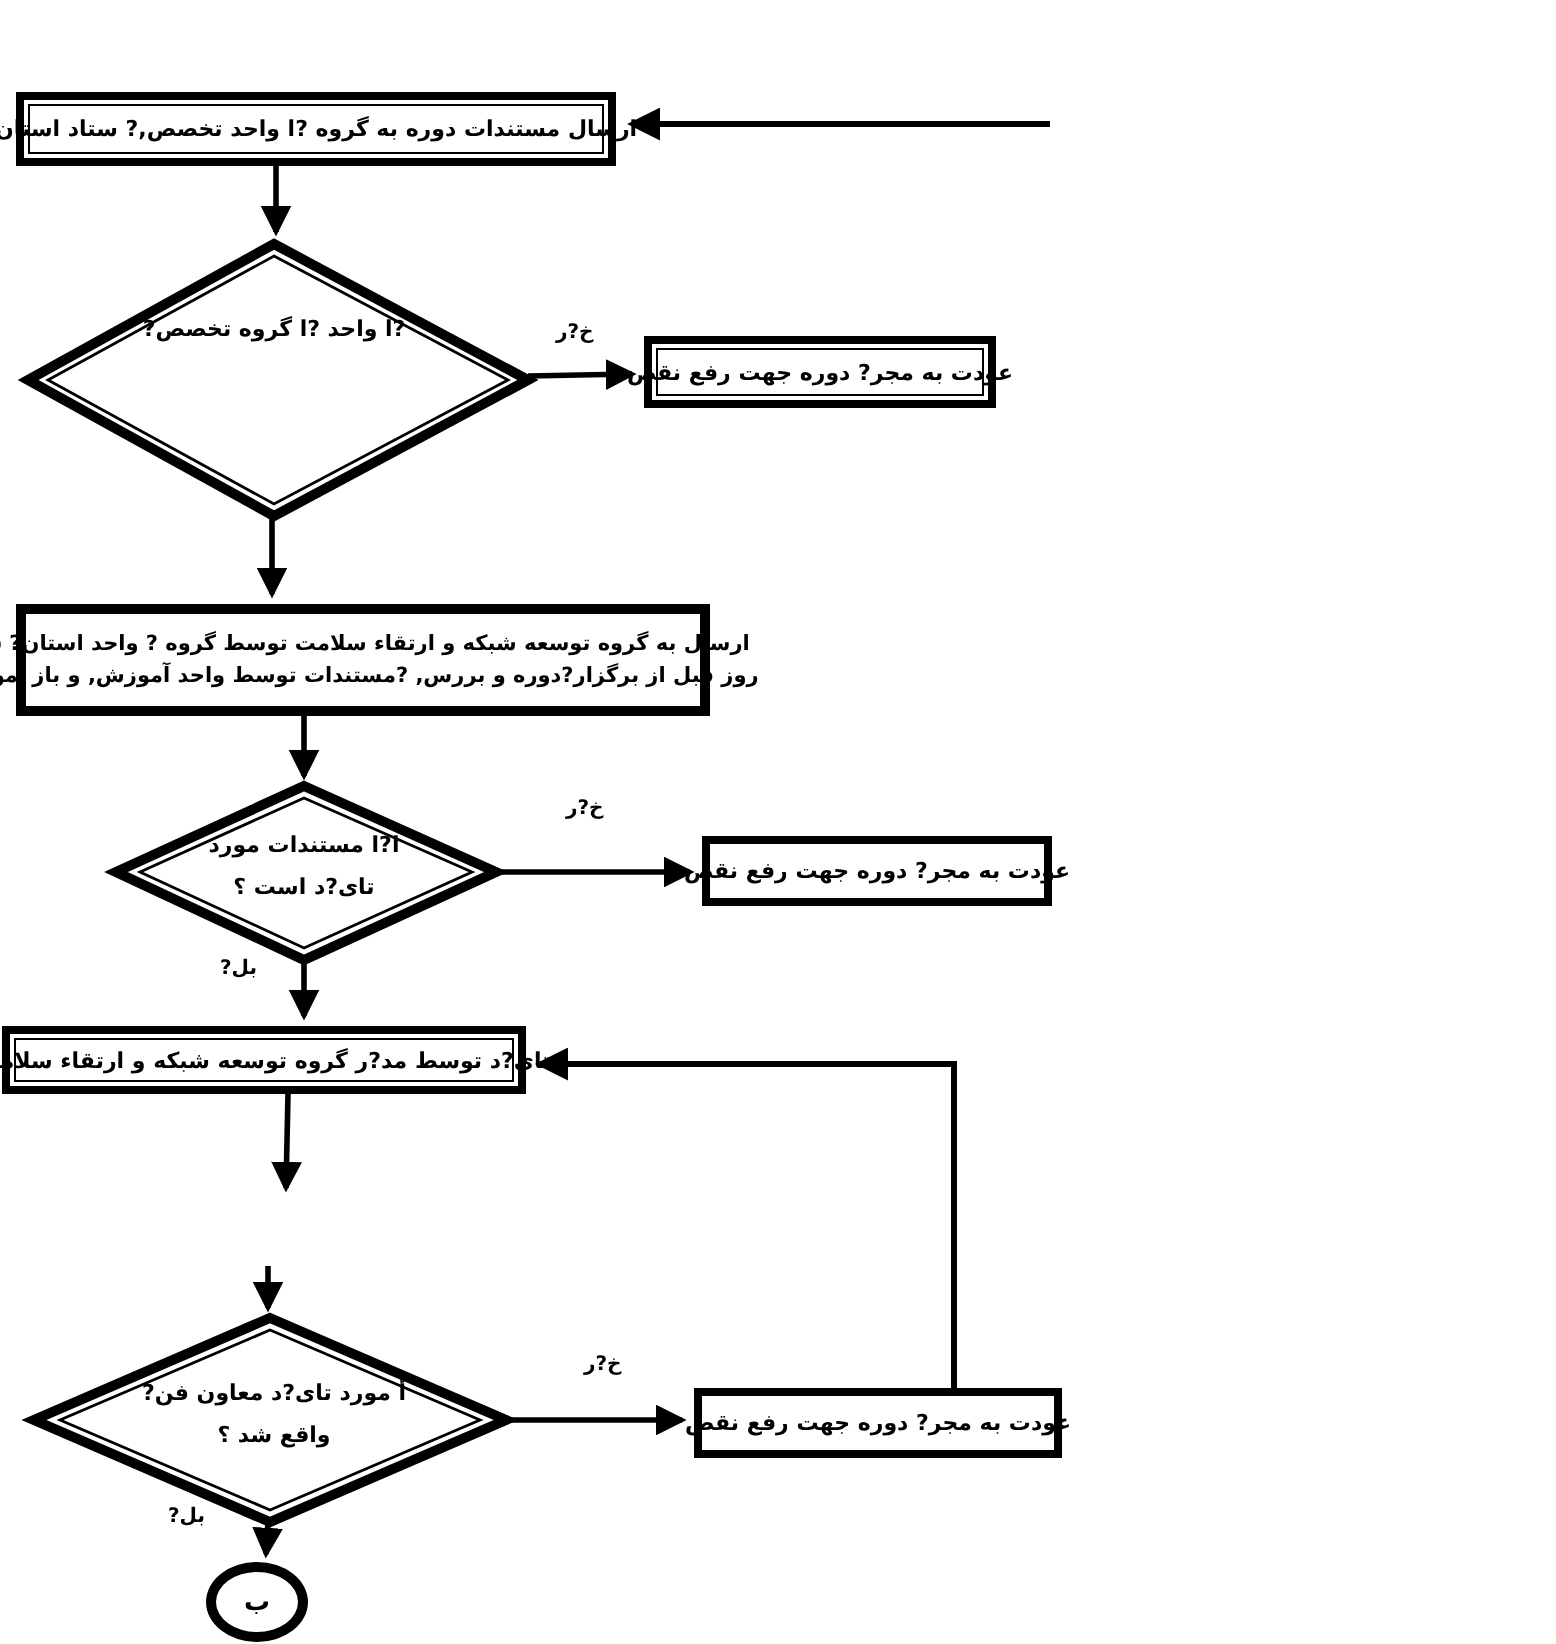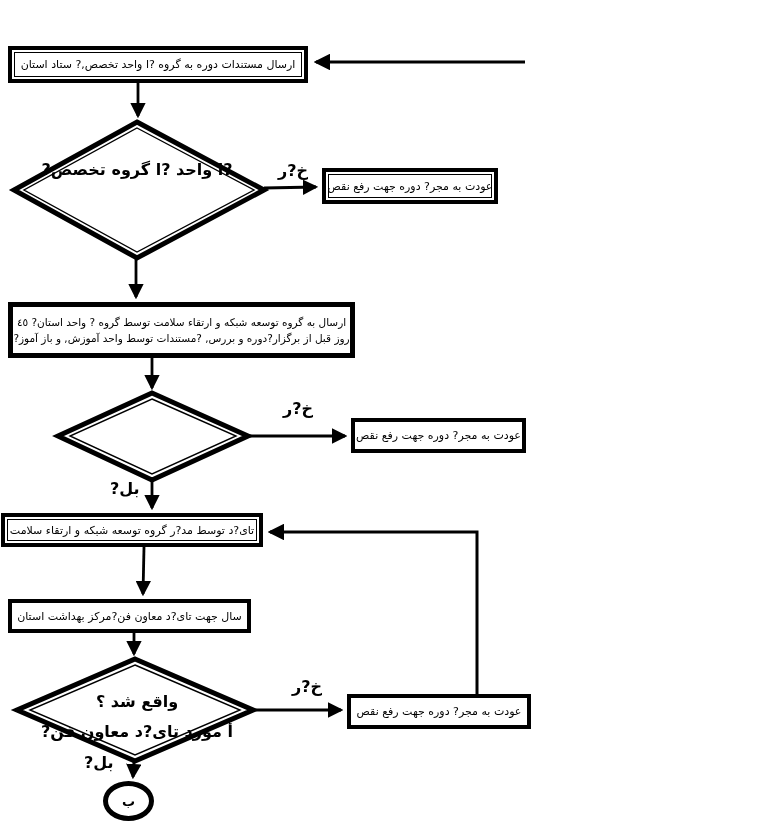--- a/index.html
+++ b/index.html
@@ -17,42 +17,42 @@
   .box {
     position: absolute;
     z-index: 1;
     background: #fff;
     border: 4px solid #000;
     display: flex;
     align-items: center;
     justify-content: center;
     text-align: center;
     font-size: 11px;
-    font-weight: 400;
+    font-weight: 700;
     white-space: nowrap;
     direction: rtl;
   }
   .box.double { box-shadow: inset 0 0 0 2px #fff, inset 0 0 0 3px #000; }
   .box.thick { border-width: 5px; }
   .box .bline { display: block; }
   .multiline { flex-direction: column; line-height: 1.55; font-size: 10.5px; }
   .dtext {
     position: absolute;
     z-index: 1;
     text-align: center;
-    font-size: 16px;
+    font-size: 11px;
     font-weight: 600;
     line-height: 1.9;
     direction: rtl;
   }
   .dtext span { display: block; }
   .lbl {
     position: absolute;
     z-index: 1;
-    font-size: 16px;
+    font-size: 10px;
     font-weight: bold;
     direction: rtl;
   }
   .end-circle {
     position: absolute;
     z-index: 1;
     border: 5px solid #000;
     border-radius: 50%;
     background: #fff;
     display: flex;
@@ -121,40 +121,41 @@
 
   <div class="box double" style="left:322px; top:168px; width:176px; height:36px;">
     <span>عودت به مجر? دوره جهت رفع نقص</span>
   </div>
 
   <div class="box thick multiline" style="left:8px; top:302px; width:347px; height:56px;">
     <span class="bline">ارسال به گروه توسعه شبکه و ارتقاء سلامت توسط گروه ? واحد استان? ٤٥</span>
     <span class="bline">روز قبل از برگزار?دوره و بررس, ?مستندات توسط واحد آموزش, و باز آموز?</span>
   </div>
 
+  <div class="dtext" style="left:52px; top:413px; width:200px;">
+    <span>ا?ا مستندات مورد</span>
+    <span>تای?د است ؟</span>
+  </div>
 
   <div class="lbl" style="left:283px; top:399px;">خ?ر</div>
 
   <div class="box" style="left:351px; top:418px; width:175px; height:35px;">
     <span>عودت به مجر? دوره جهت رفع نقص</span>
   </div>
 
   <div class="lbl" style="left:110px; top:479px;">بل?</div>
 
   <div class="box double" style="left:1px; top:513px; width:262px; height:34px;">
     <span>تای?د توسط مد?ر گروه توسعه شبکه و ارتقاء سلامت</span>
   </div>
 
-  <div class="box" style="left:8px; top:599px; width:243px; height:34px;">
-    <span>سال جهت تای?د معاون فن?مرکز بهداشت استان</span>
-  </div>
 
   <div class="dtext" style="left:37px; top:687px; width:200px;">
+    <span>أ مورد تای?د معاون فن?</span>
     <span>واقع شد ؟</span>
-    <span>أ مورد تای?د معاون فن?</span>
   </div>
 
   <div class="lbl" style="left:292px; top:677px;">خ?ر</div>
 
   <div class="box" style="left:347px; top:694px; width:184px; height:35px;">
     <span>عودت به مجر? دوره جهت رفع نقص</span>
   </div>
 
   <div class="lbl" style="left:84px; top:753px;">بل?</div>
 

